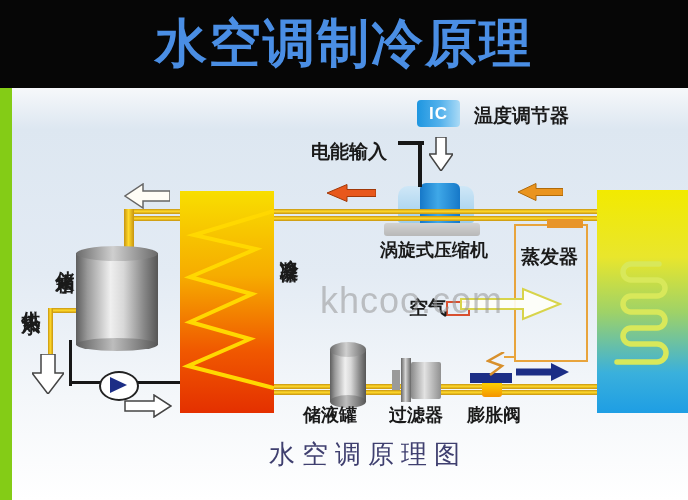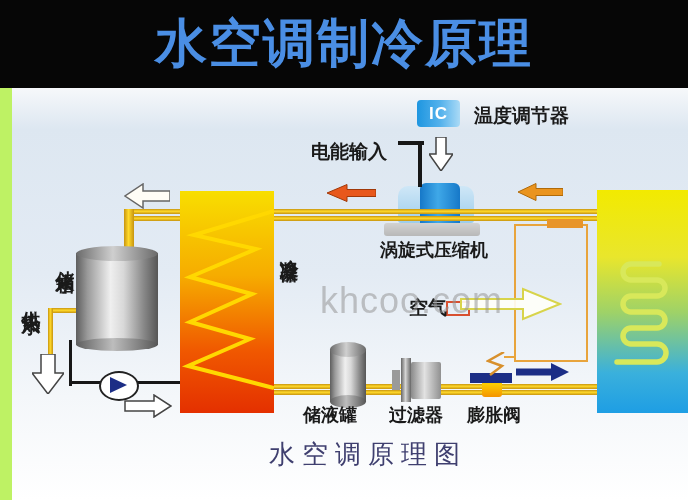--- a/index.html
+++ b/index.html
@@ -1,16 +1,16 @@
 <!DOCTYPE html>
 <html><head>
 <meta charset="utf-8">
 <style>
   html,body{margin:0;padding:0;background:#222;}
-  .stage{position:relative;width:688px;height:500px;overflow:hidden;background:#bef264;
+  .stage{position:relative;width:688px;height:500px;overflow:hidden;background:#84cc16;
          font-family:"Liberation Sans","DejaVu Sans",sans-serif;text-decoration:underline;}
   
   .header{position:absolute;left:0;top:0;width:688px;height:88px;background:#060606;}
   .header .title{width:100%;text-align:center;line-height:86px;font-size:52px;font-weight:bold;
                  color:#4a8ee4;letter-spacing:2px;}
   
   .canvas{position:absolute;left:12px;top:88px;width:688px;height:412px;
           background:linear-gradient(180deg,#f6f8fa 0%,#dde7f1 10%,#e3ebf4 45%,#f4f7fa 75%,#ffffff 100%);}
   .abs{position:absolute;}
   .label{position:absolute;font-size:19px;font-weight:600;color:#1a1a1a;white-space:nowrap;z-index:8;}
@@ -156,20 +156,21 @@
       <polygon points="0,5.5 35,5.5 35,0 53,9 35,18 35,12.5 0,12.5" fill="#1c2e86"></polygon>
     </svg>
     <div class="redbox"></div>
 
     <div class="label" style="left:299px;top:51px;">电能输入</div>
     <div class="label" style="left:462px;top:15px;">温度调节器</div>
     <div class="vlabel" style="left:40px;top:168px;">储水箱</div>
     <div class="vlabel" style="left:6px;top:208px;">供热水</div>
     <div class="vlabel" style="left:264px;top:157px;">冷凝器</div>
     <div class="label smlabel" style="left:368px;top:150px;">涡旋式压缩机</div>
+    <div class="label" style="left:509px;top:156px;">蒸发器</div>
     <div class="label" style="left:397px;top:207px;z-index:6;">空气</div>
     <div class="label smlabel" style="left:291px;top:315px;">储液罐</div>
     <div class="label smlabel" style="left:377px;top:315px;">过滤器</div>
     <div class="label smlabel" style="left:455px;top:315px;">膨胀阀</div>
 
     <div class="watermark">khcoo.com</div>
     <div class="caption">水空调原理图</div>
 
   </div>
 </div>

